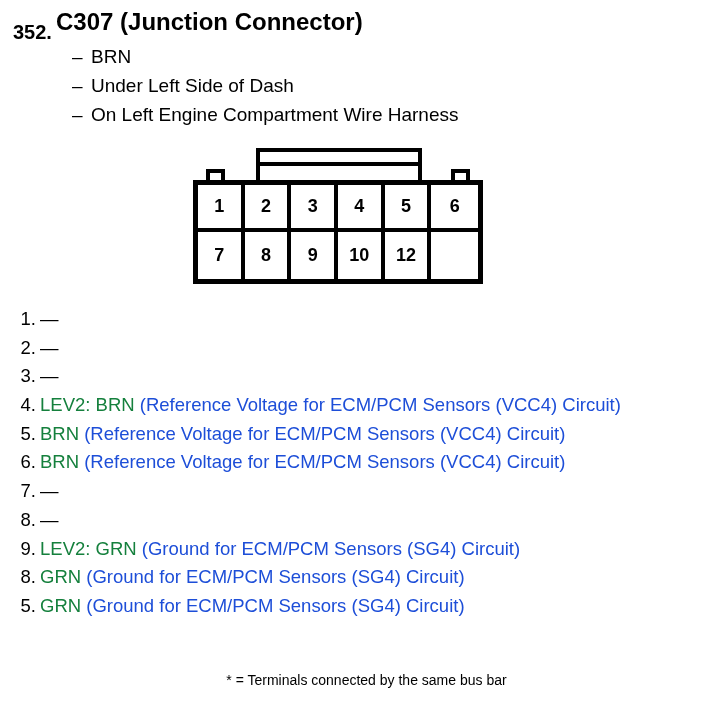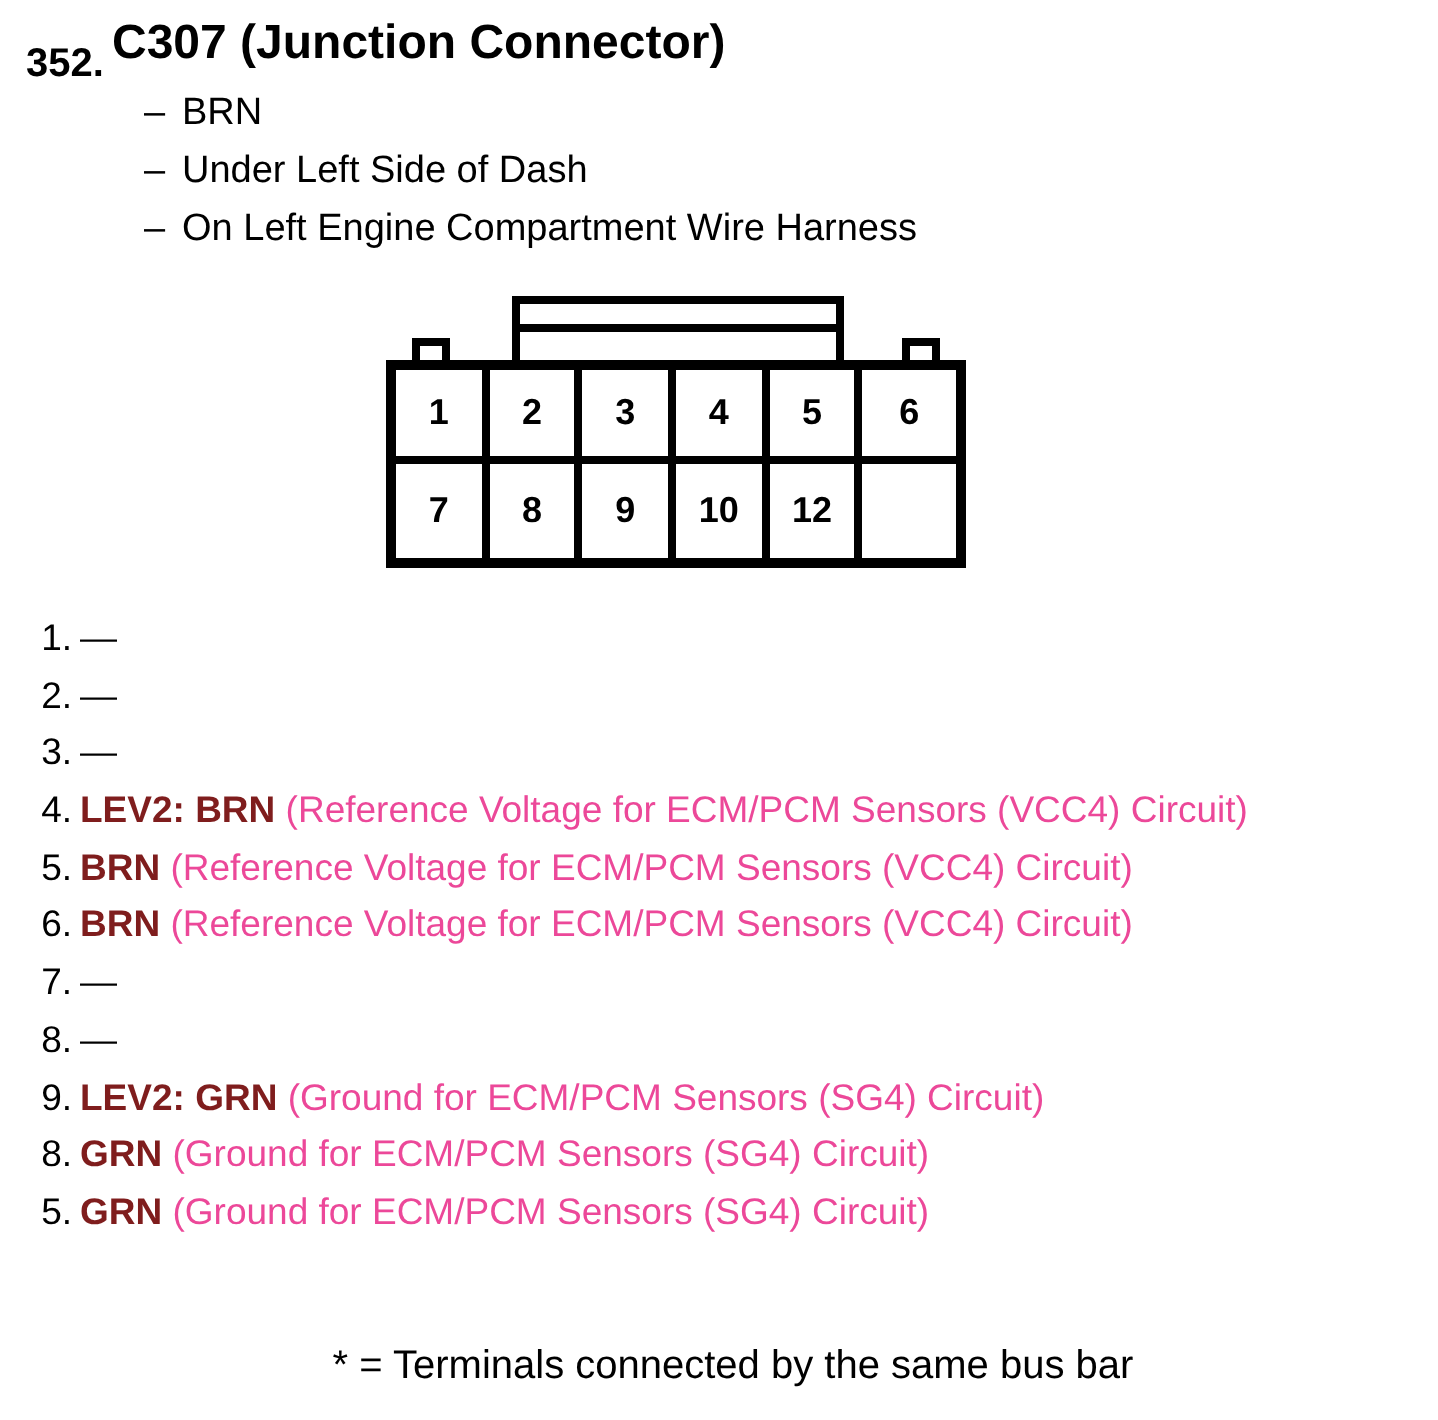--- a/index.html
+++ b/index.html
@@ -152,38 +152,37 @@
     white-space: nowrap;
   }
   .pin-index {
     display: inline-block;
     width: 40px;
     text-align: right;
     padding-right: 4px;
     box-sizing: border-box;
   }
   .pin-wire {
-    color: #7f1d1d;
-    font-weight: bold;
+    color: #15803d;
   }
   .pin-circuit {
-    color: #ec4899;
+    color: #1d4ed8;
   }
   .pin-empty {
     color: #000000;
   }
 
   
   .footnote {
     position: absolute;
     left: 0;
     top: 672px;
     width: 719px;
     text-align: center;
-    font-size: 20px;
+    font-size: 14px;
     padding-left: 14px;
     box-sizing: border-box;
   }
 </style>
 </head>
 <body>
 
 <div class="header">
   <span class="header-number">352.</span>
   <span class="header-title">C307 (Junction Connector)</span>

